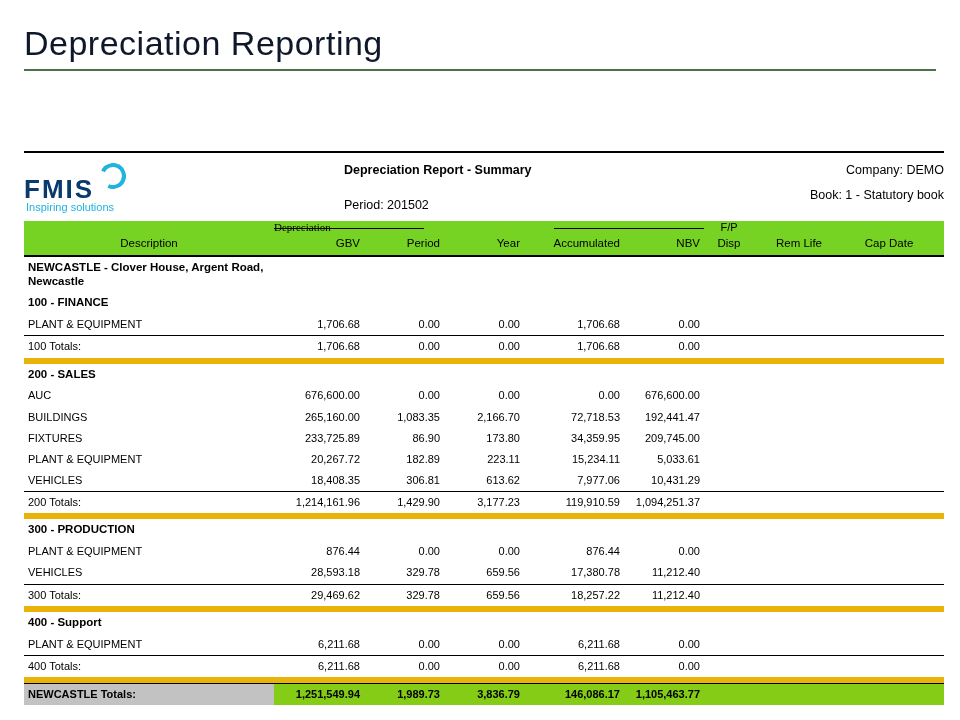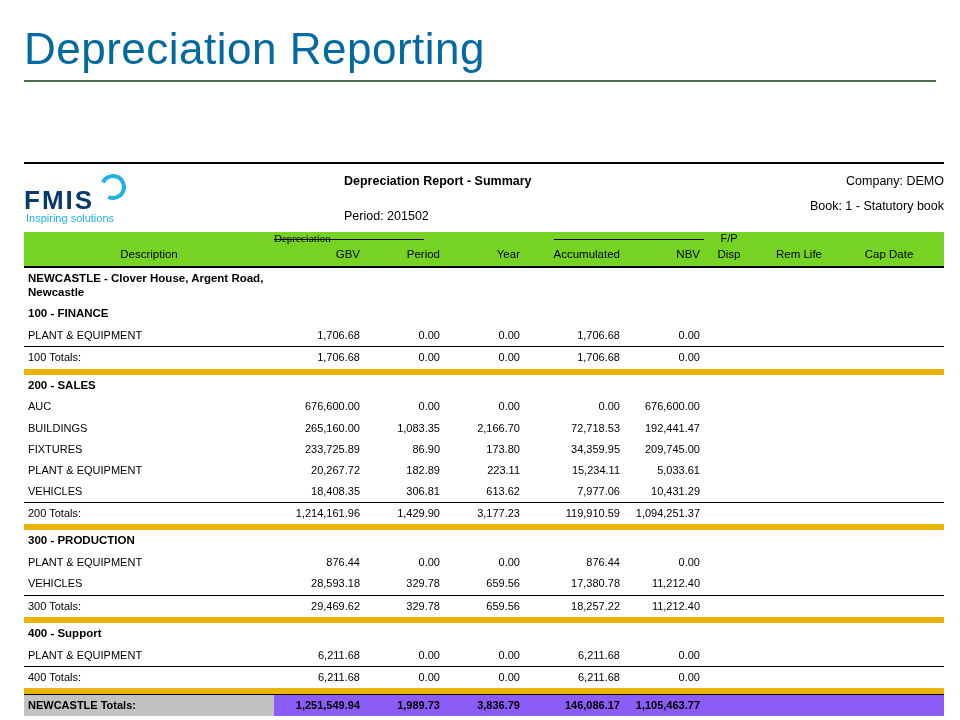--- a/index.html
+++ b/index.html
@@ -15,23 +15,23 @@
   .slide {
     width: 960px;
     height: 720px;
     background: #fff;
     box-sizing: border-box;
     padding: 24px 24px 0 24px;
     position: relative;
   }
 
   .title {
-    font-size: 44px;
+    font-size: 34px;
     font-weight: 400;
-    color: #0369a1;
+    color: #0f172a;
     padding-bottom: 4px;
     letter-spacing: .5px;
   }
   .title-rule {
     height: 2px;
     background: #4d704d;
     width: 100%;
     margin-top: 2px;
     margin-bottom: 80px;
   }
@@ -160,21 +160,21 @@
     font-size: 11px;
   }
   .row > div { padding: 4px 4px; }
   .lbl { text-align: left; }
   .num { text-align: right; }
 
   .loc-row   { font-weight: 700; font-size: 11.5px; border-top: 2px solid #000; gap: 8px; }
   .sect-row  { font-weight: 700; font-size: 11.5px; }
   .cat-row   { }
   .tot-row   { font-weight: 400; border-top: 1px solid #000; border-bottom: 6px solid #eab308; }
-  .grand-row { font-weight: 700; background: #8b5cf6; border-top: 1px solid #000; }
+  .grand-row { font-weight: 700; background: #84cc16; border-top: 1px solid #000; }
   .grand-row .lbl { background: #c2c2c2; }
 
 </style>
 </head>
 <body>
 
 <div class="slide">
 
   <div class="title">Depreciation Reporting</div>
   <div class="title-rule"></div>

